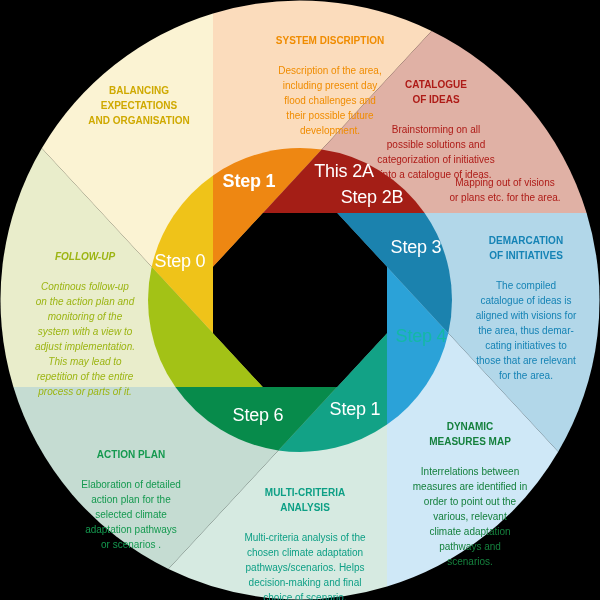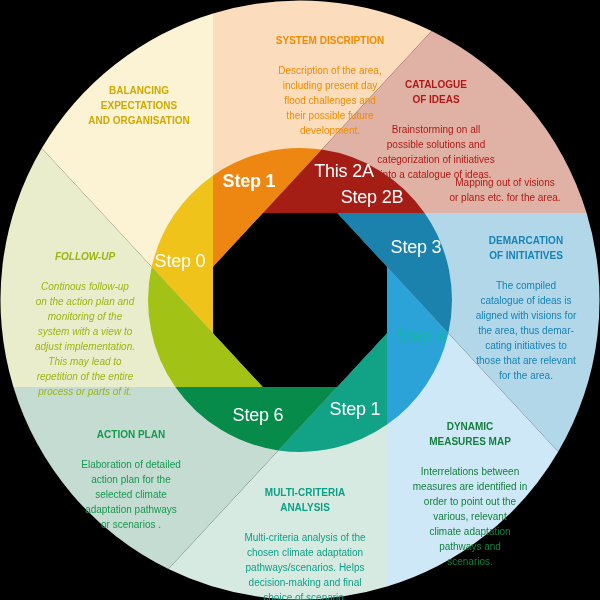--- a/index.html
+++ b/index.html
@@ -82,21 +82,21 @@
   </div>
   <div class="tb" style="left: 305px; top: 470px; width: 212px; color: rgb(13, 159, 133);">
     <div class="tb-title">MULTI-CRITERIA
 ANALYSIS</div>
     <div class="tb-body">Multi-criteria analysis of the
 chosen climate adaptation
 pathways/scenarios. Helps
 decision-making and final
 choice of scenario.</div>
   </div>
-  <div class="tb" style="left: 131px; top: 412px; width: 195px; color: rgb(20, 153, 79);">
+  <div class="tb" style="left: 131px; top: 432px; width: 195px; color: rgb(20, 153, 79);">
     <div class="tb-title">ACTION PLAN</div>
     <div class="tb-body">Elaboration of detailed
 action plan for the
 selected climate
 adaptation pathways
 or scenarios .</div>
   </div>
   <div class="tb" style="left: 85px; top: 234px; width: 175px; color: rgb(156, 181, 19); font-style: italic;">
     <div class="tb-title">FOLLOW-UP</div>
     <div class="tb-body">Continous follow-up

